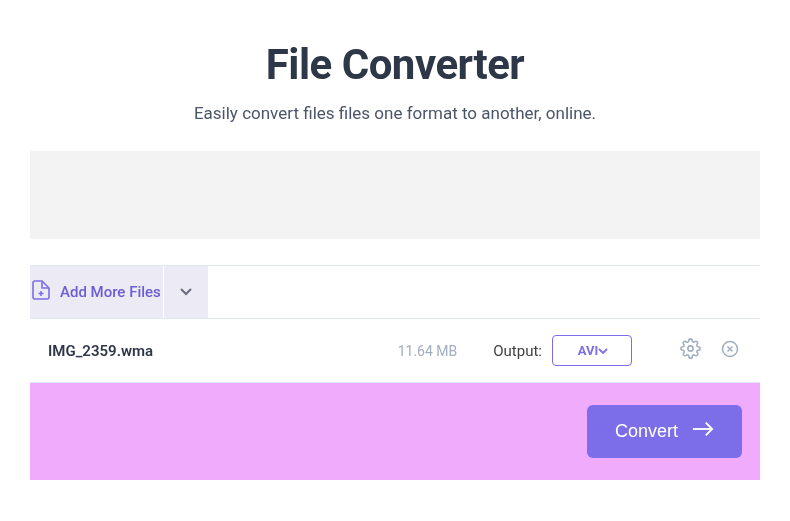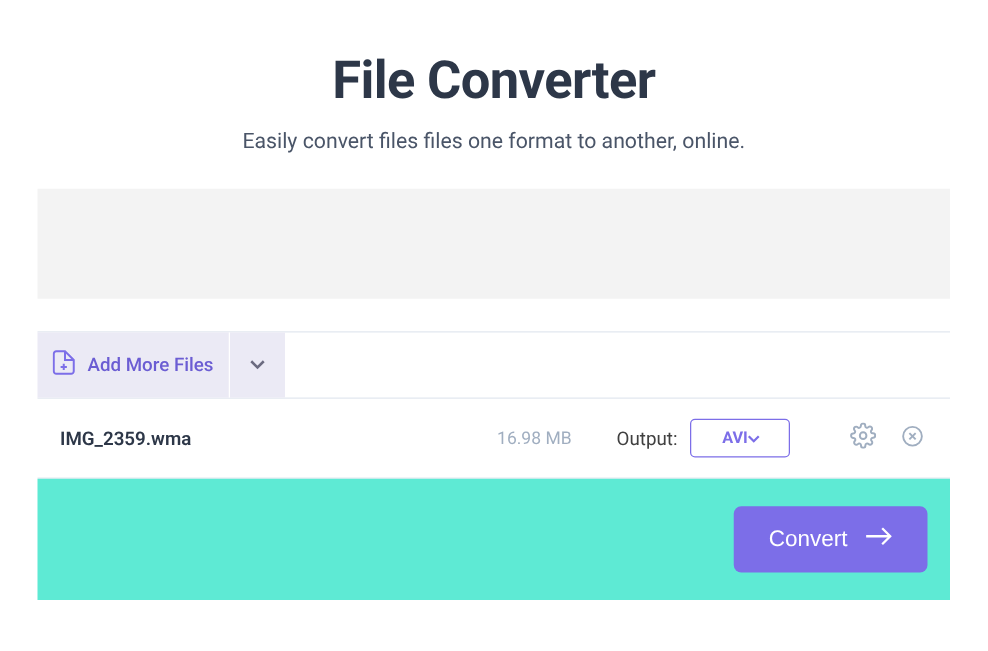--- a/index.html
+++ b/index.html
@@ -39,21 +39,21 @@
     }
     .toolbar {
       display: flex;
       border-top: 1px solid #e2e8f0;
       border-bottom: 1px solid #e2e8f0;
     }
     .add-files-btn {
       display: flex;
       align-items: center;
       gap: 10px;
-      padding: 14px 12px;
+      padding: 14px 2px;
       background: #ebeaf5;
       color: #6b5dd3;
       font-size: 15px;
       font-weight: 500;
       cursor: pointer;
       border-right: 1px solid #fff;
     }
     .add-files-btn svg {
       width: 18px;
       height: 20px;
@@ -129,21 +129,21 @@
       width: 21px;
       height: 21px;
       stroke: #a0aec0;
     }
     .remove-btn svg {
       width: 20px;
       height: 20px;
       stroke: #a0aec0;
     }
     .footer-bar {
-      background: #5eead4;
+      background: #f0abfc;
       padding: 22px 18px;
       display: flex;
       justify-content: flex-end;
     }
     .convert-btn {
       display: flex;
       align-items: center;
       gap: 14px;
       background: #7c6ee8;
       color: #fff;
@@ -185,21 +185,21 @@
       <span>
         <svg viewBox="0 0 14 14" fill="none" stroke-width="2">
           <polyline points="2,5 7,10 12,5"></polyline>
         </svg>
       </span>
     </div>
   </div>
 
   <div class="file-row">
     <div class="file-name">IMG_2359.wma</div>
-    <div class="file-size">16.98 MB</div>
+    <div class="file-size">11.64 MB</div>
     <div class="output-label">Output:</div>
     <div class="format-select">
       <span class="format-select-value">AVI</span>
       <span>
         <svg viewBox="0 0 10 10" fill="none" stroke-width="1.8">
           <polyline points="1,3 5,7 9,3"></polyline>
         </svg>
       </span>
     </div>
     <div class="icon-btn gear-btn">

